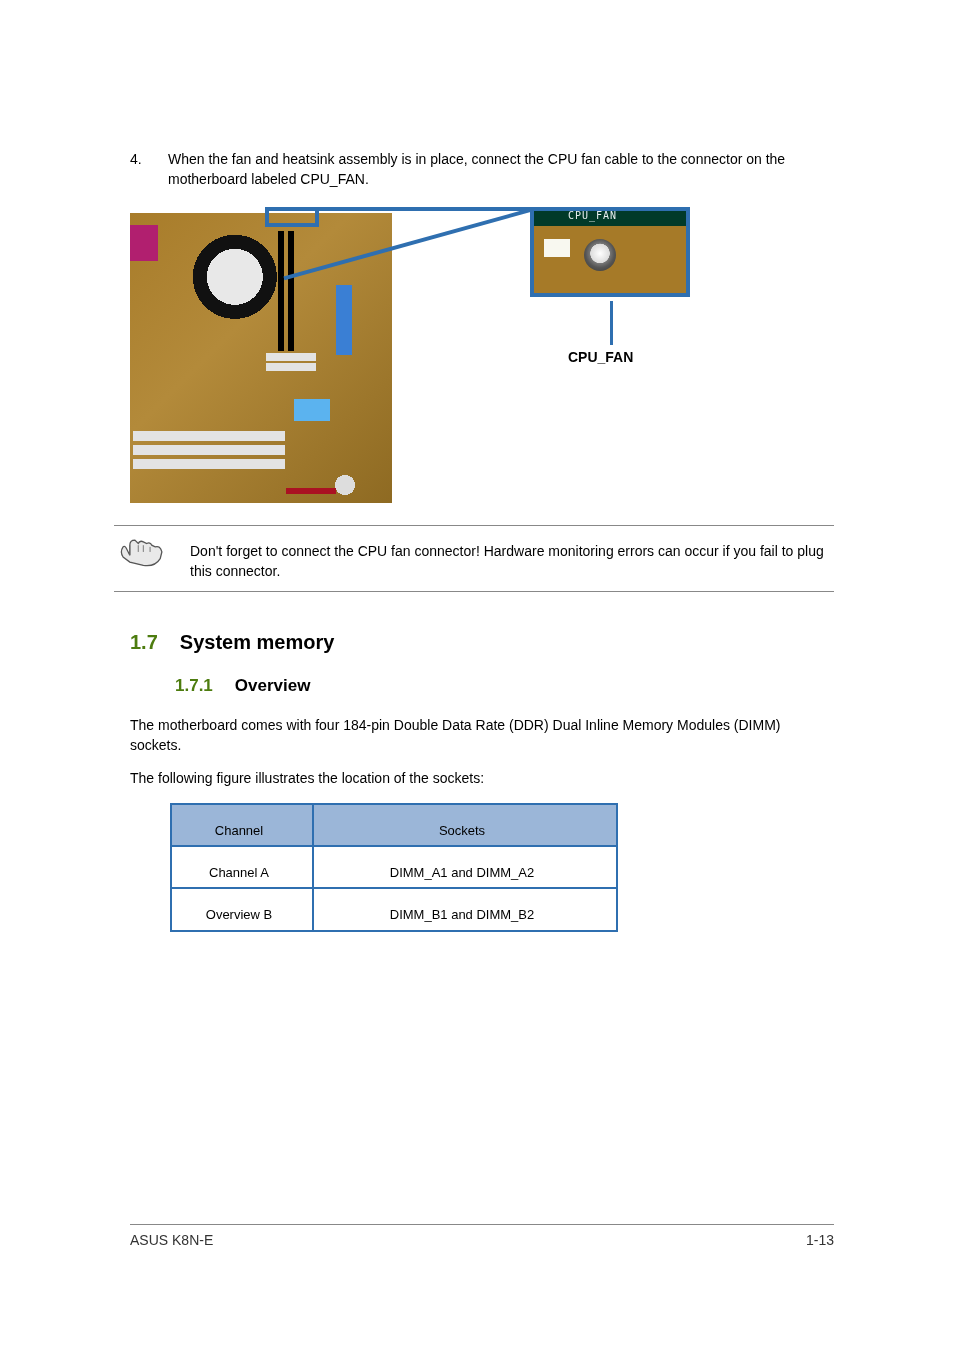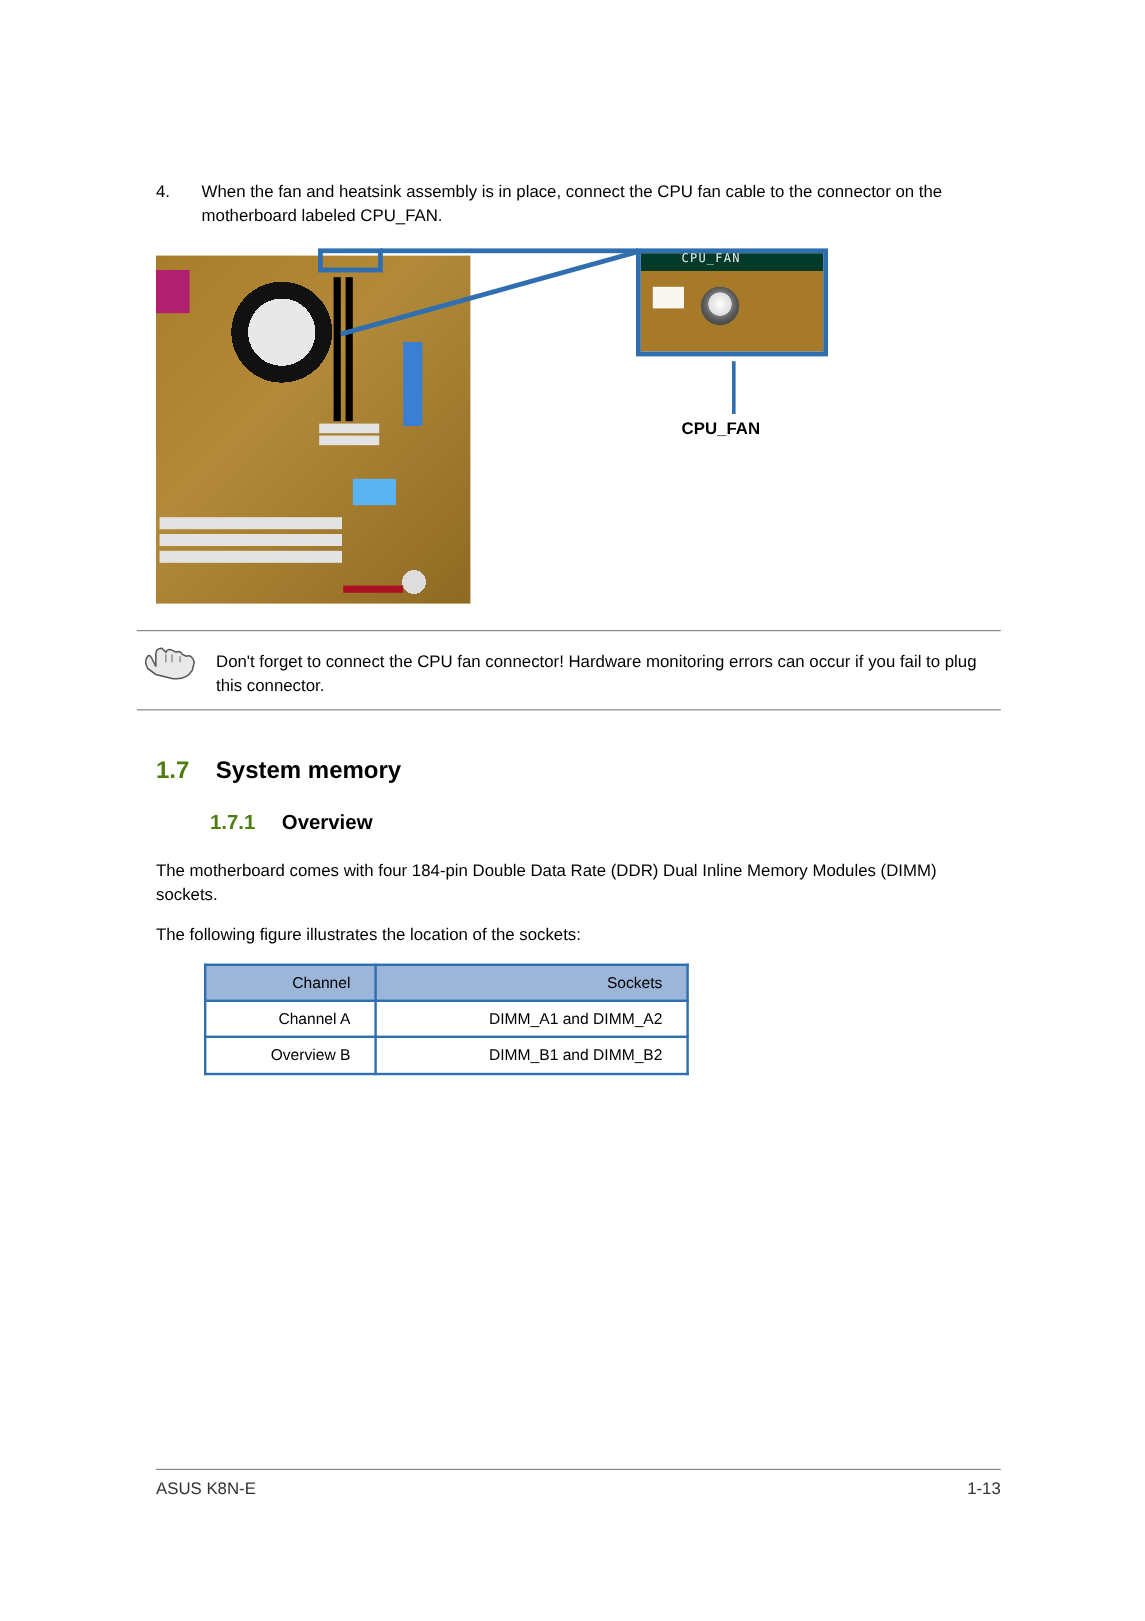--- a/index.html
+++ b/index.html
@@ -126,21 +126,21 @@
       background: #2f6fb0;
     }
     .callout-label {
       position: absolute;
       left: 438px; top: 141px;
       font-size: 14px;
       font-weight: bold;
     }
     .note-row {
       display: flex;
-      gap: 8px;
+      gap: 18px;
       align-items: flex-start;
       border-top: 1.5px solid #888;
       border-bottom: 1.5px solid #888;
       padding: 10px 0;
       margin: 18px 0 36px 0;
       margin-left: -16px;
       padding-left: 4px;
     }
     .note-icon {
       width: 54px;
@@ -159,27 +159,27 @@
     .section-number { color: #4d7c0f; }
     .section-title {}
     .paragraph { margin-bottom: 14px; }
     .mem-table {
       border-collapse: collapse;
       margin: 14px 0 14px 40px;
       font-size: 13px;
     }
     .mem-table th, .mem-table td {
       border: 2px solid #2f6fb0;
-      padding: 5px 20px 5px 14px;
-      text-align: right;
+      padding: 17px 20px 5px 14px;
+      text-align: center;
     }
     .mem-table th { background: #9bb6d8; font-weight: normal; }
     .mem-table td { background: #fff; }
     .col-channel { width: 142px; }
-    .col-sockets { width: 260px; }
+    .col-sockets { width: 304px; }
     .footer {
       position: absolute;
       bottom: 100px;
       left: 130px;
       right: 120px;
       border-top: 1px solid #888;
       padding-top: 6px;
       font-size: 14px;
       display: flex;
       justify-content: space-between;

